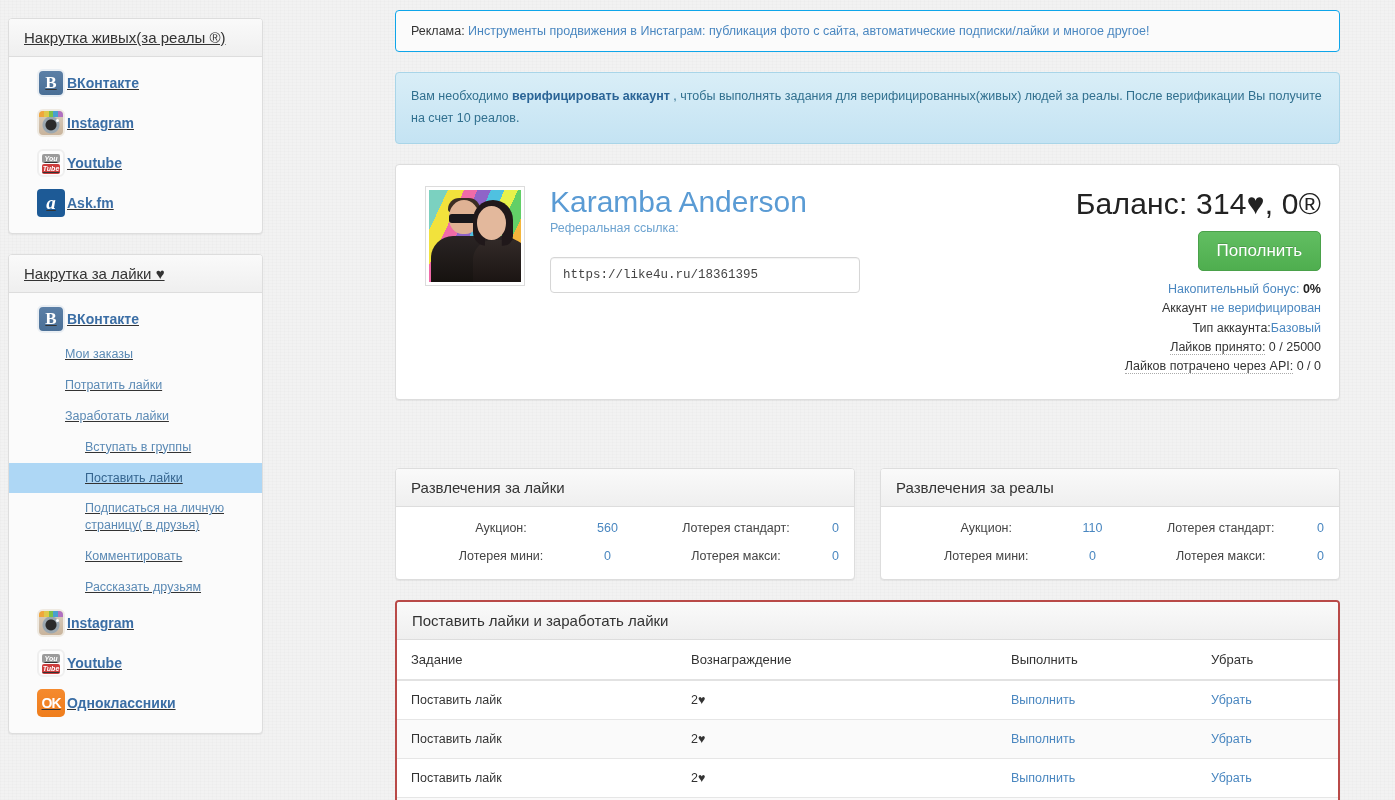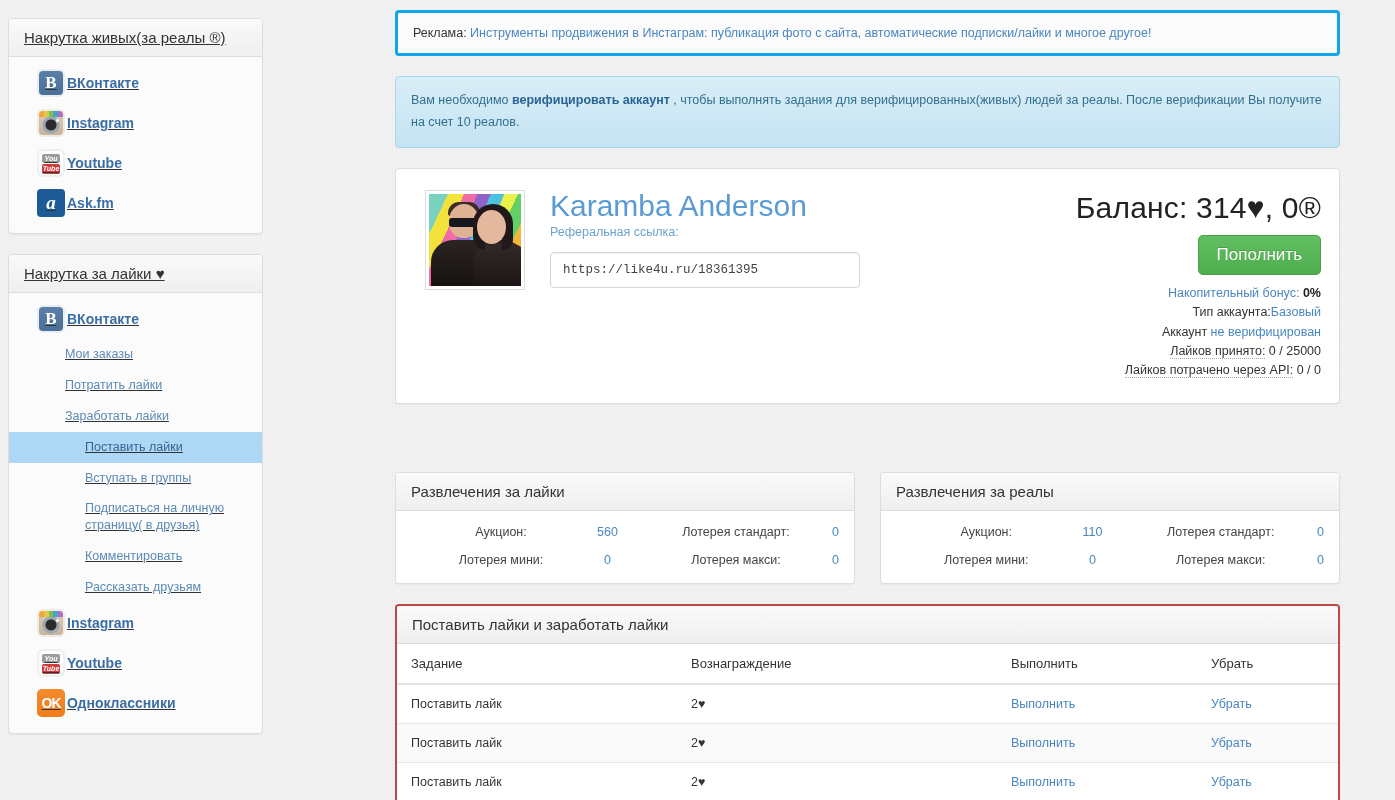--- a/index.html
+++ b/index.html
@@ -144,21 +144,21 @@
     color: #fff;
     font-weight: bold; font-size: 14px;
     text-align: center; line-height: 28px;
     border-radius: 5px;
     letter-spacing: -1px;
   }
 
   
   .ad-bar {
     background: #fbfbfb;
-    border: 3px solid #0ea5e9;
+    border: 1px solid #0ea5e9;
     border-radius: 4px;
     padding: 13px 15px;
     font-size: 12.5px;
     color: #333;
     margin-bottom: 20px;
   }
   .ad-bar a { color: #4a87c0; }
 
   .alert-info {
     background: #cfe9f5;
@@ -217,21 +217,21 @@
     position: absolute; left: 44px; bottom: 0; width: 52px; height: 42px;
     background: linear-gradient(#322a28, #1b1513);
     border-radius: 20px 12px 0 0;
   }
 
   .profile-info { padding-left: 26px; flex: 1; }
   .profile-name {
     font-size: 30px; color: #5a9bd4; font-weight: normal;
     margin: 0 0 2px 0; line-height: 1.15;
   }
-  .ref-label { color: #6da3d0; font-size: 12.5px; margin-bottom: 13px; }
+  .ref-label { color: #6da3d0; font-size: 12.5px; margin-bottom: 22px; }
   .ref-input {
     display: block;
     width: 310px; height: 36px;
     border: 1px solid #d6d6d6;
     border-radius: 4px;
     background: #fff;
     padding: 0 12px;
     font-family: "Liberation Mono", monospace;
     font-size: 12.5px;
     color: #444;
@@ -354,24 +354,24 @@
         <li>
             <a class="nav-sub" href="#">Мои заказы</a>
           </li>
         <li>
             <a class="nav-sub" href="#">Потратить лайки</a>
           </li>
         <li>
             <a class="nav-sub" href="#">Заработать лайки</a>
           </li>
         <li>
+            <a class="nav-sub level2" href="#">Вступать в группы</a>
+          </li>
+        <li>
             <a class="nav-sub level2 active" href="#">Поставить лайки</a>
-          </li>
-        <li>
-            <a class="nav-sub level2" href="#">Вступать в группы</a>
           </li>
         <li>
             <a class="nav-sub level2" href="#">Подписаться на личную страницу( в друзья)</a>
           </li>
         <li>
             <a class="nav-sub level2" href="#">Комментировать</a>
           </li>
         <li>
             <a class="nav-sub level2" href="#">Рассказать друзьям</a>
           </li>
@@ -431,25 +431,25 @@
           <div class="balance-col">
             <h2 class="balance-title">Баланс: 314♥, 0®</h2>
             <div>
               <button class="btn-success">Пополнить</button>
             </div>
             <div class="stat-line">
               <a href="#" class="lk">Накопительный бонус:</a>
               <b>0%</b>
             </div>
             <div class="stat-line">
-              <span>Тип аккаунта:</span><a href="#" class="lk">Базовый</a>
+              <span>Аккаунт</span>
+              <a href="#" class="lk">не верифицирован</a>
             </div>
             <div class="stat-line">
-              <span>Аккаунт</span>
-              <a href="#" class="lk">не верифицирован</a>
+              <span>Тип аккаунта:</span><a href="#" class="lk">Базовый</a>
             </div>
             <div class="stat-line">
               <span class="dotted">Лайков принято:</span>
               <span>0 / 25000</span>
             </div>
             <div class="stat-line">
               <span class="dotted">Лайков потрачено через API:</span>
               <span>0 / 0</span>
             </div>
           </div>

